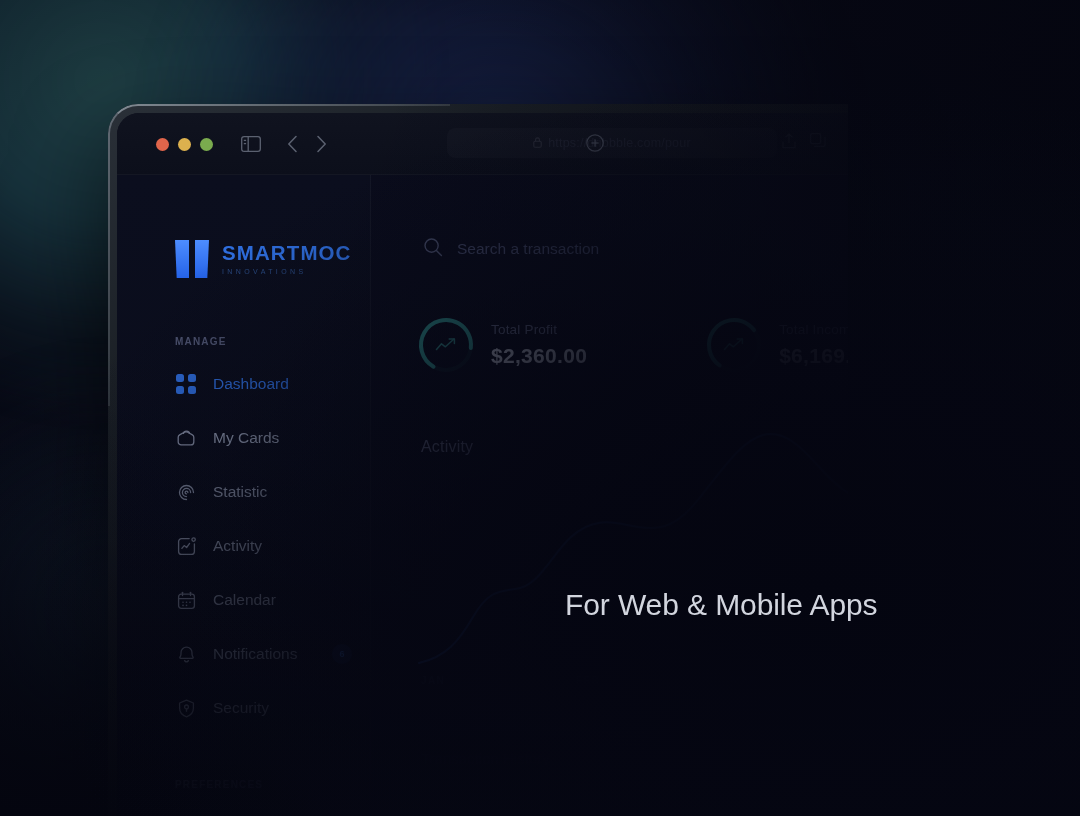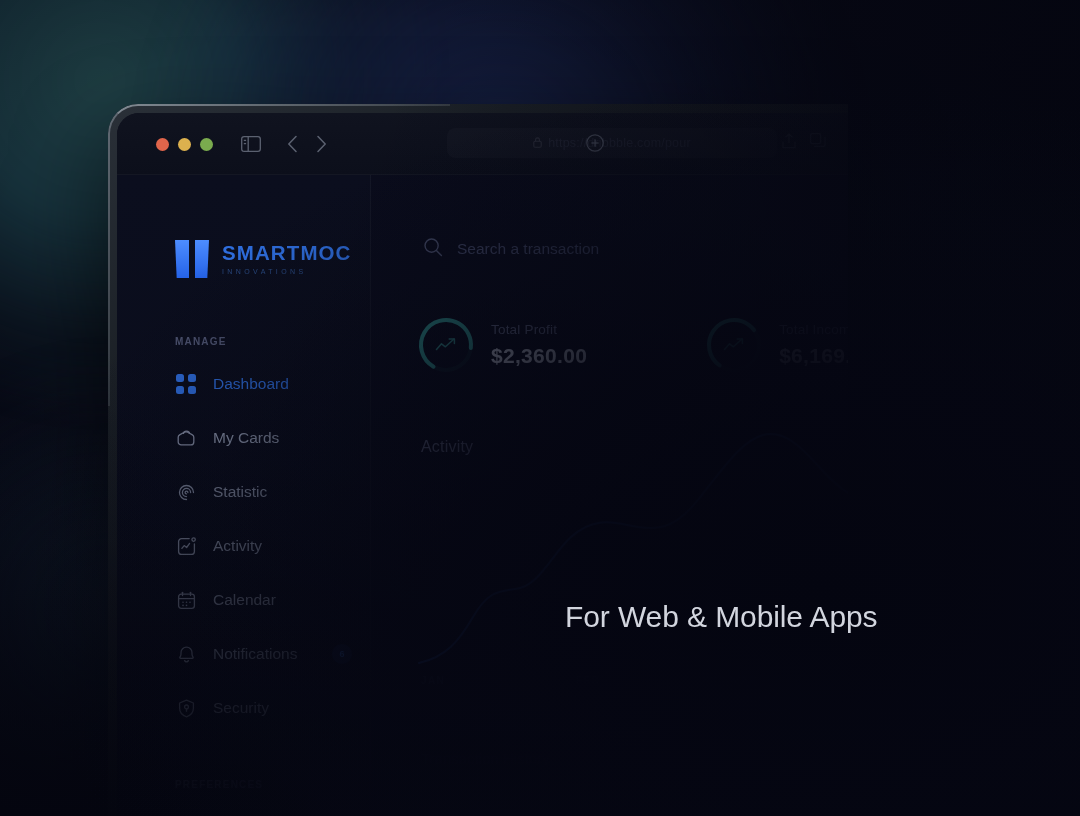--- a/index.html
+++ b/index.html
@@ -139,21 +139,21 @@
     background:
       radial-gradient(95% 80% at 76% 72%, rgba(4,5,16,0.96) 0%, rgba(5,6,18,0.86) 32%, rgba(6,8,20,0.42) 58%, rgba(8,10,22,0) 78%),
       linear-gradient(115deg, rgba(6,8,20,0) 30%, rgba(5,6,17,0.72) 62%, rgba(4,5,15,0.95) 88%),
       linear-gradient(0deg, rgba(4,5,15,0.85) 0%, rgba(6,8,20,0.15) 34%, rgba(8,10,22,0) 58%);
   }
 
   
   #hero{ position:absolute; left:565px; top:500px; width:470px; z-index:40; }
   #hero h1{ font-size:62px; line-height:1.20; font-weight:700; color:#ffffff;
     letter-spacing:-0.6px; }
-  #hero p{ font-size:30px; color:#d2d5de; margin-top:26px; font-weight:400; letter-spacing:-0.1px; }
+  #hero p{ font-size:30px; color:#d2d5de; margin-top:14px; font-weight:400; letter-spacing:-0.1px; }
 </style>
 </head>
 <body>
 
 <div id="scene">
   <div class="glow-teal"></div>
   <div class="glow-blue"></div>
   <div class="glow-left"></div>
 </div>
 

